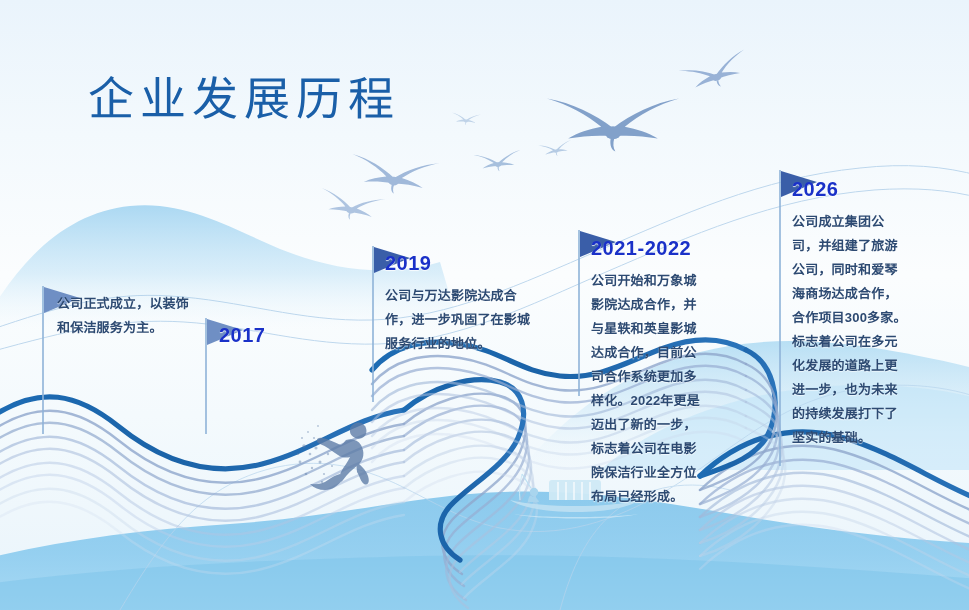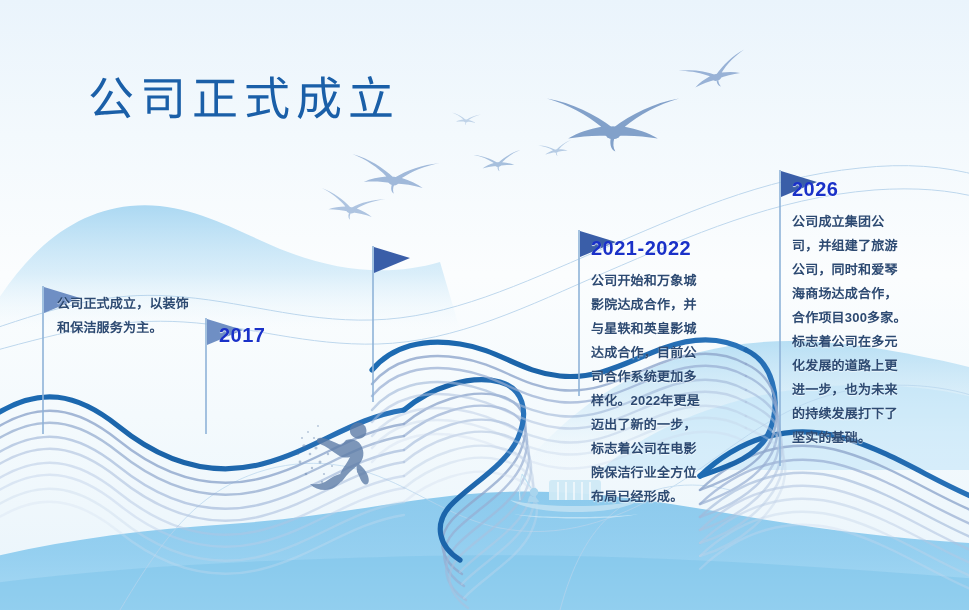--- a/index.html
+++ b/index.html
@@ -262,21 +262,21 @@
         </g>
         <circle cx="34" cy="22" r="4.2" fill="#a9d5ee"></circle>
         <path fill="#a9d5ee" d="M30,26 C33,26 38,28 39,32 L28,32 C28,29 29,27 30,26 Z"></path>
         <path stroke="#bcdff2" stroke-width="1.2" fill="none" d="M31,18 L22,4"></path>
         <path stroke="#cfe9f6" stroke-width="1" fill="none" d="M22,4 C20,12 19,22 20,30"></path>
         <path fill="#e3f2fa" opacity=".55" d="M14,44 C34,50 118,50 138,44 C118,48 34,48 14,44 Z"></path>
       </g>
     </svg>
   </div>
 
-  <div id="title">公司正式成立</div>
+  <div id="title">企业发展历程</div>
 
   <div class="flag" style="left:40px;top:284px;">
     <svg width="48" height="152" viewBox="0 0 48 152">
       <path d="M3,2 L3,150" stroke="#8fb3d8" stroke-width="1.6" fill="none"></path>
       <path d="M4,3 L40,14 L4,29 Z" fill="#6f8fc4"></path>
     </svg>
   </div>
   <div class="milestone" style="left:57px;top:292px;width:140px;">
     <div class="desc">公司正式成立，以装饰和保洁服务为主。</div>
   </div>
@@ -291,20 +291,22 @@
     <div class="year">2017</div>
   </div>
 
   <div class="flag" style="left:370px;top:244px;">
     <svg width="48" height="160" viewBox="0 0 48 160">
       <path d="M3,2 L3,158" stroke="#8fb3d8" stroke-width="1.6" fill="none"></path>
       <path d="M4,3 L40,14 L4,29 Z" fill="#3a5ea8"></path>
     </svg>
   </div>
   <div class="milestone" style="left:385px;top:252px;width:150px;">
+    <div class="year">2019</div>
+    <div class="desc">公司与万达影院达成合作，进一步巩固了在影城服务行业的地位。</div>
   </div>
 
   <div class="flag" style="left:576px;top:228px;">
     <svg width="48" height="170" viewBox="0 0 48 170">
       <path d="M3,2 L3,168" stroke="#8fb3d8" stroke-width="1.6" fill="none"></path>
       <path d="M4,3 L40,14 L4,29 Z" fill="#3a5ea8"></path>
     </svg>
   </div>
   <div class="milestone" style="left:591px;top:237px;width:118px;">
     <div class="year">2021-2022</div>

